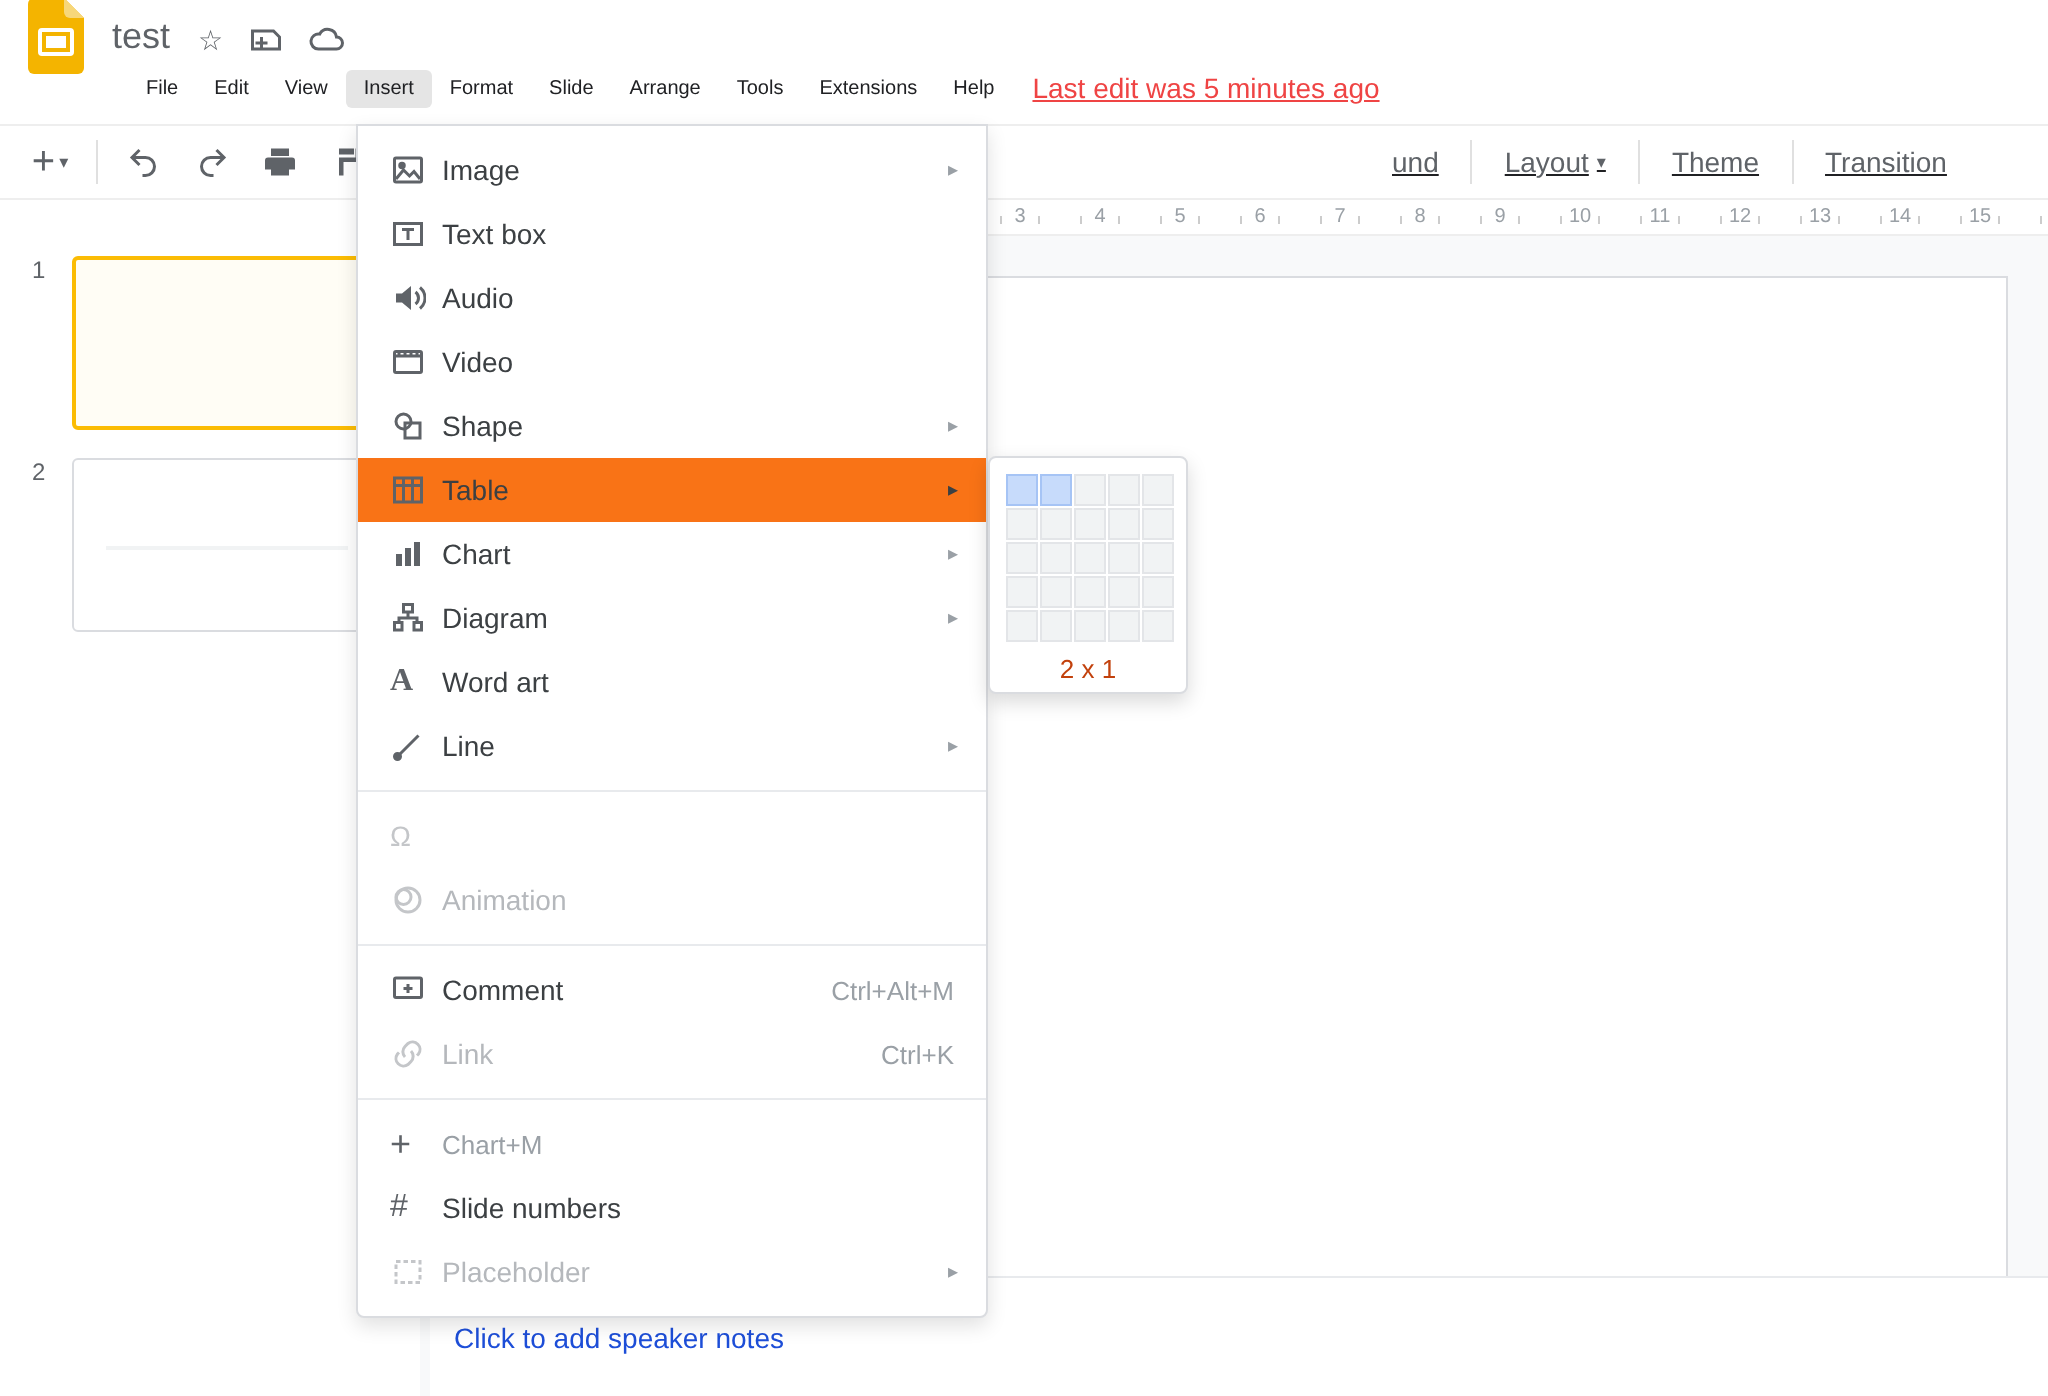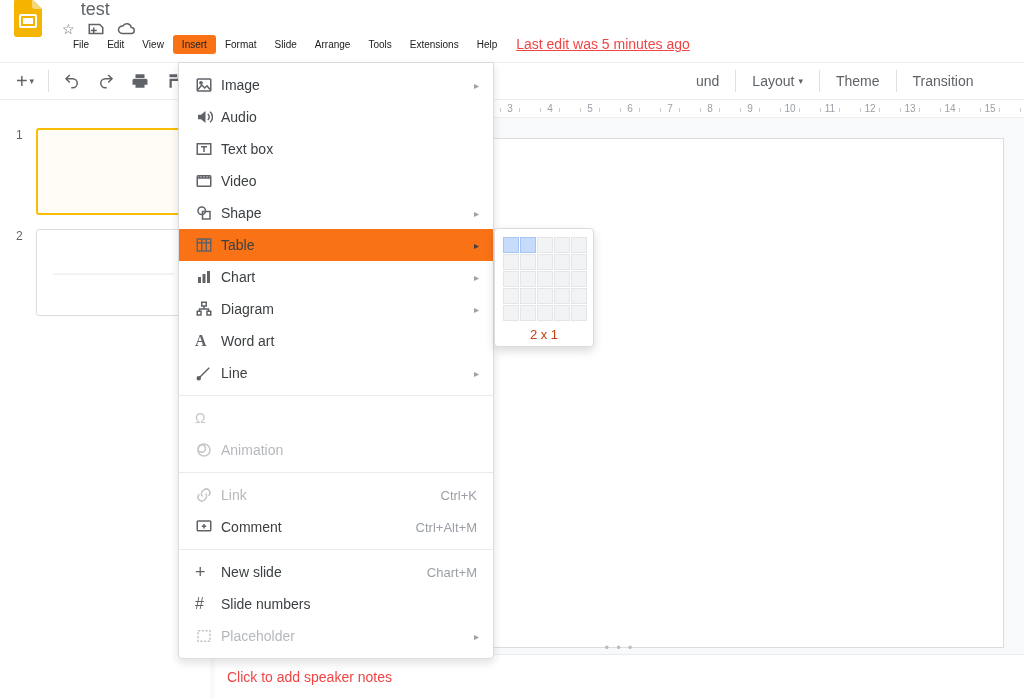--- a/index.html
+++ b/index.html
@@ -9,30 +9,30 @@
   .titlebar { height: 62px; border-bottom: 0px solid transparent; padding-left: 8px; display: flex; flex-direction: column; }
   .titlebar-row1 { height: 30px; display: flex; align-items: center; padding-top: 6px; }
   .app-icon { width: 40px; height: 50px; display:flex; align-items:center; justify-content:center; }
   .app-icon svg { display:block; }
   .title-text { font-size: 18px; color: #5f6368; margin-left: 8px; }
   .title-icons { display:flex; align-items:center; gap: 12px; margin-left: 14px; color:#5f6368; }
   .title-col { display:flex; flex-direction:column; }
 
   .menubar { display:flex; align-items:center; padding-left: 56px; height: 28px; }
   .menubar .menu-item { padding: 4px 9px; font-size: 10px; color:#202124; border-radius:3px; cursor:default;}
-  .menubar .menu-item.active { background: #f97316; }
+  .menubar .menu-item.active { background: #e5e5e5; }
   .menubar .last-edit { margin-left: 10px; color:#ef4444; text-decoration: underline; font-size: 14px; }
 
   
   .toolbar { height: 38px; border-top: 1px solid #eee; border-bottom:1px solid #eee; background:#fff; display:flex; align-items:center; padding: 0 10px; gap: 4px;}
   .tb-btn { width: 30px; height: 30px; display:flex; align-items:center; justify-content:center; color:#5f6368; border-radius:3px; }
   .tb-btn .plus { font-size: 20px; font-weight: 300; }
   .tb-btn .caret { font-size: 9px; margin-left:2px; }
   .tb-sep { width:1px; height:22px; background:#e0e0e0; margin: 0 4px;}
-  .toolbar-right { margin-left: 480px; display:flex; align-items:center; gap: 2px;}
+  .toolbar-right { margin-left: 480px; display:flex; align-items:center; gap: 2px; text-decoration: underline;}
   .lbl-btn { padding: 4px 10px; color:#5f6368; font-size:14px; border: none; background: none; display:flex; align-items:center; gap:4px; }
   .lbl-btn .caret { font-size:9px; }
   .toolbar-right .tb-sep { margin: 0 4px; }
 
   
   .ruler { height: 18px; background:#fff; border-bottom:1px solid #eee; position:relative; margin-left:210px; overflow:hidden; }
   .ruler .marks { position:absolute; left:0; top:0; display:flex; height:100%; align-items:center;}
   .ruler .tick { font-size:10px; color:#9aa0a6; width:40px; display:flex; align-items:center; justify-content:center; position:relative;}
   .ruler .tick::before, .ruler .tick::after { content:''; position:absolute; top:5px; width:1px; height:4px; background:#ccc;}
   .ruler .tick::before { left:10px;}
@@ -64,41 +64,41 @@
   .dropdown hr { border:none; border-top:1px solid #e8eaed; margin: 6px 0;}
 
   
   .submenu { position:absolute; left:494px; top:290px; transform:translateY(-62px); width: 100px; background:#fff; border:1px solid #dadce0; border-radius:4px; box-shadow: 0 4px 10px rgba(0,0,0,.15); z-index: 11; padding: 8px 8px 4px 8px; text-align:center;}
   .grid { display:grid; grid-template-columns: repeat(5, 16px); grid-template-rows: repeat(5, 16px); gap: 1px; margin: 0 auto 6px auto; width: max-content;}
   .cell { width:16px; height:16px; background:#f1f3f4; border:1px solid #e3e5e8;}
   .cell.sel { background:#c7dbfb; border-color:#a6c4f5;}
   .grid-label { font-size:13px; color:#c2410c;}
 
   
-  .notes { position:absolute; left:215px; right:0; bottom:0; height:44px; border-top:1px solid #e8eaed; background:#fff; display:flex; align-items:center; padding-left:12px; color:#ef4444; font-size:14px;}
+  .notes { position:absolute; left:215px; right:0; bottom:0; height:60px; border-top:1px solid #e8eaed; background:#fff; display:flex; align-items:center; padding-left:12px; color:#1d4ed8; font-size:14px;}
   .notes-handle { position:absolute; left:215px; right:0; bottom:44px; height:12px; display:flex; align-items:center; justify-content:center;}
   .notes-handle .dots { color:#bbb; font-size:12px; letter-spacing:2px;}
 
   .icon-svg { width:18px; height:18px; display:block;}
 </style>
 </head>
 <body>
 
 <div class="titlebar">
   <div class="titlebar-row1">
     <div class="app-icon">
       <svg width="28" height="38" viewBox="0 0 28 38">
           <path d="M3 0h15l10 10v25a3 3 0 0 1-3 3H3a3 3 0 0 1-3-3V3a3 3 0 0 1 3-3z" fill="#f4b400"></path>
           <path d="M18 0l10 10H21a3 3 0 0 1-3-3V0z" fill="#f7d77a"></path>
           <rect x="6" y="16" width="16" height="12" rx="1" fill="none" stroke="#fff" stroke-width="2"></rect>
           <rect x="9" y="19" width="10" height="6" fill="#fff"></rect>
         </svg>
     </div>
     <div class="title-col">
-      <div style="display:flex; align-items:center;flex-direction:column;">
+      <div style="display:flex; align-items:flex-end;">
         <span class="title-text">test</span>
         <div class="title-icons">
           <span>☆</span>
           <span>
               <svg class="icon-svg" viewBox="0 0 24 24" fill="none" stroke="#5f6368" stroke-width="2">
                 <path d="M3 6h14l4 4v8H3z"></path>
                 <path d="M9 10v8M5 14h8"></path>
               </svg>
             </span>
           <span>
@@ -216,34 +216,34 @@
           <circle cx="8" cy="9" r="1.5" fill="#5f6368"></circle>
           <path d="M4 18l5-6 4 4 3-3 4 5"></path>
         </svg>
       </span>
     <span class="label">Image</span>
       <span class="sub">▸</span>
   </div>
   <div class="row">
     <span class="ico">
         <svg class="icon-svg" viewBox="0 0 24 24" fill="none" stroke="#5f6368" stroke-width="2">
+          <rect x="3" y="5" width="18" height="14"></rect>
+          <path d="M8 9h8M12 9v7"></path>
+        </svg>
+      </span>
+    <span class="label">Text box</span>
+  </div>
+  <div class="row">
+    <span class="ico">
+        <svg class="icon-svg" viewBox="0 0 24 24" fill="none" stroke="#5f6368" stroke-width="2">
           <path d="M4 9v6h4l6 5V4L8 9H4z" fill="#5f6368" stroke="none"></path>
           <path d="M17 8a5 5 0 0 1 0 8M20 5a9 9 0 0 1 0 14"></path>
         </svg>
       </span>
     <span class="label">Audio</span>
-  </div>
-  <div class="row">
-    <span class="ico">
-        <svg class="icon-svg" viewBox="0 0 24 24" fill="none" stroke="#5f6368" stroke-width="2">
-          <rect x="3" y="5" width="18" height="14"></rect>
-          <path d="M8 9h8M12 9v7"></path>
-        </svg>
-      </span>
-    <span class="label">Text box</span>
   </div>
   <div class="row">
     <span class="ico">
         <svg class="icon-svg" viewBox="0 0 24 24" fill="none" stroke="#5f6368" stroke-width="2">
           <rect x="3" y="5" width="18" height="14" rx="1"></rect>
           <path d="M3 8h18M6 5v3M10 5v3M14 5v3M18 5v3"></path>
         </svg>
       </span>
     <span class="label">Video</span>
   </div>
@@ -313,44 +313,43 @@
   <div class="row disabled">
     <span class="ico">
         <svg class="icon-svg" viewBox="0 0 24 24" fill="none" stroke="#c4c6c9" stroke-width="2">
           <circle cx="12" cy="12" r="8"></circle>
           <circle cx="9" cy="10" r="5"></circle>
         </svg>
       </span>
     <span class="label">Animation</span>
   </div>
   <hr>
+  <div class="row">
+    <span class="ico">
+        <svg class="icon-svg" viewBox="0 0 24 24" fill="none" stroke="#5f6368" stroke-width="2">
+          <rect x="3" y="4" width="18" height="13" rx="1"></rect>
+          <path d="M12 8v6M9 11h6"></path>
+        </svg>
+      </span>
+    <span class="label">Comment</span>
+      <span class="shortcut">Ctrl+Alt+M</span>
+  </div>
   <div class="row disabled">
     <span class="ico">
         <svg class="icon-svg" viewBox="0 0 24 24" fill="none" stroke="#c4c6c9" stroke-width="2">
           <path d="M10 14a5 5 0 0 1 0-7l2-2a5 5 0 0 1 7 7l-1 1"></path>
           <path d="M14 10a5 5 0 0 1 0 7l-2 2a5 5 0 0 1-7-7l1-1"></path>
         </svg>
       </span>
     <span class="label">Link</span>
       <span class="shortcut">Ctrl+K</span>
   </div>
-  <div class="row">
-    <span class="ico">
-        <svg class="icon-svg" viewBox="0 0 24 24" fill="none" stroke="#5f6368" stroke-width="2">
-          <rect x="3" y="4" width="18" height="13" rx="1"></rect>
-          <path d="M12 8v6M9 11h6"></path>
-        </svg>
-      </span>
-    <span class="label">Comment</span>
-      <span class="shortcut">Ctrl+Alt+M</span>
-  </div>
   <hr>
   <div class="row">
     <span class="ico" style="font-size:18px;">+</span>
-    <span class="label">New slide</span>
       <span class="shortcut">Chart+M</span>
   </div>
   <div class="row">
     <span class="ico" style="font-size:16px;">#</span>
     <span class="label">Slide numbers</span>
   </div>
   <div class="row disabled">
     <span class="ico">
         <svg class="icon-svg" viewBox="0 0 24 24" fill="none" stroke="#c4c6c9" stroke-width="2" stroke-dasharray="3 2">
           <rect x="4" y="5" width="16" height="14"></rect>

